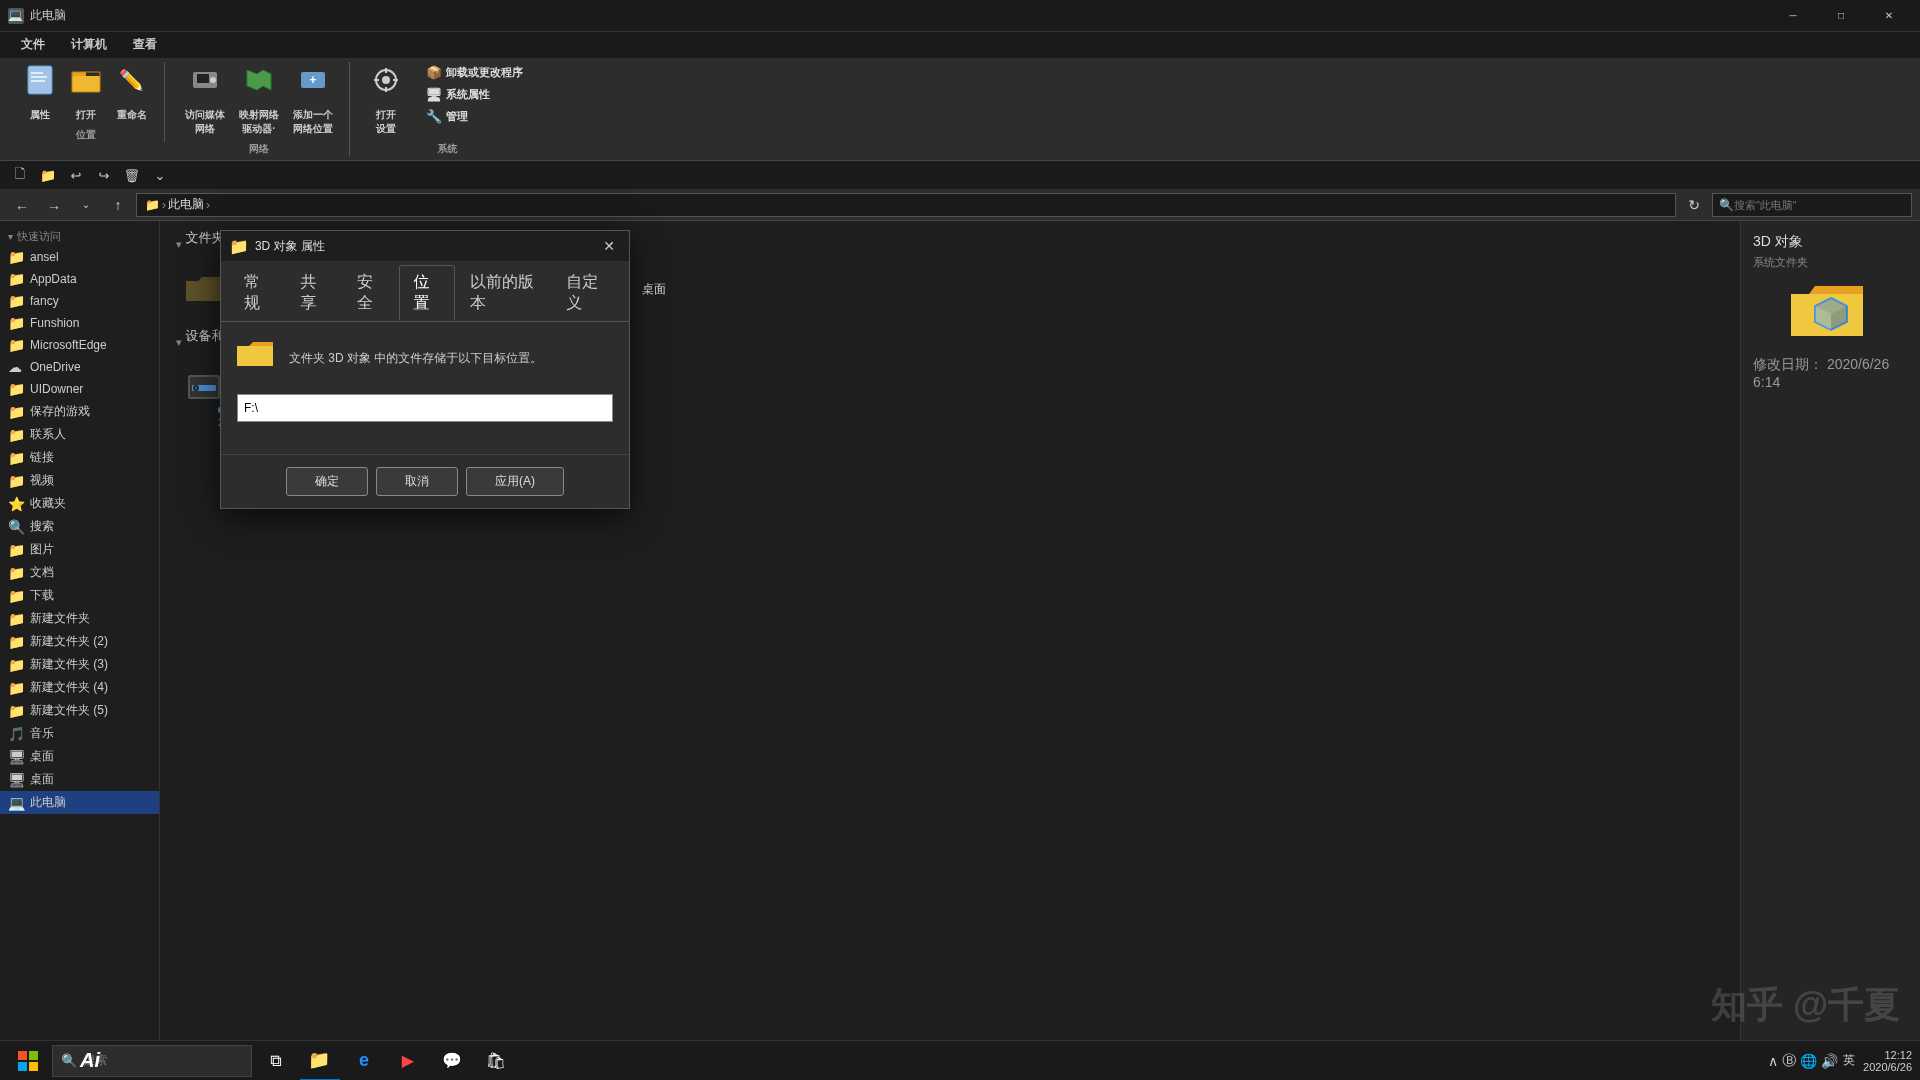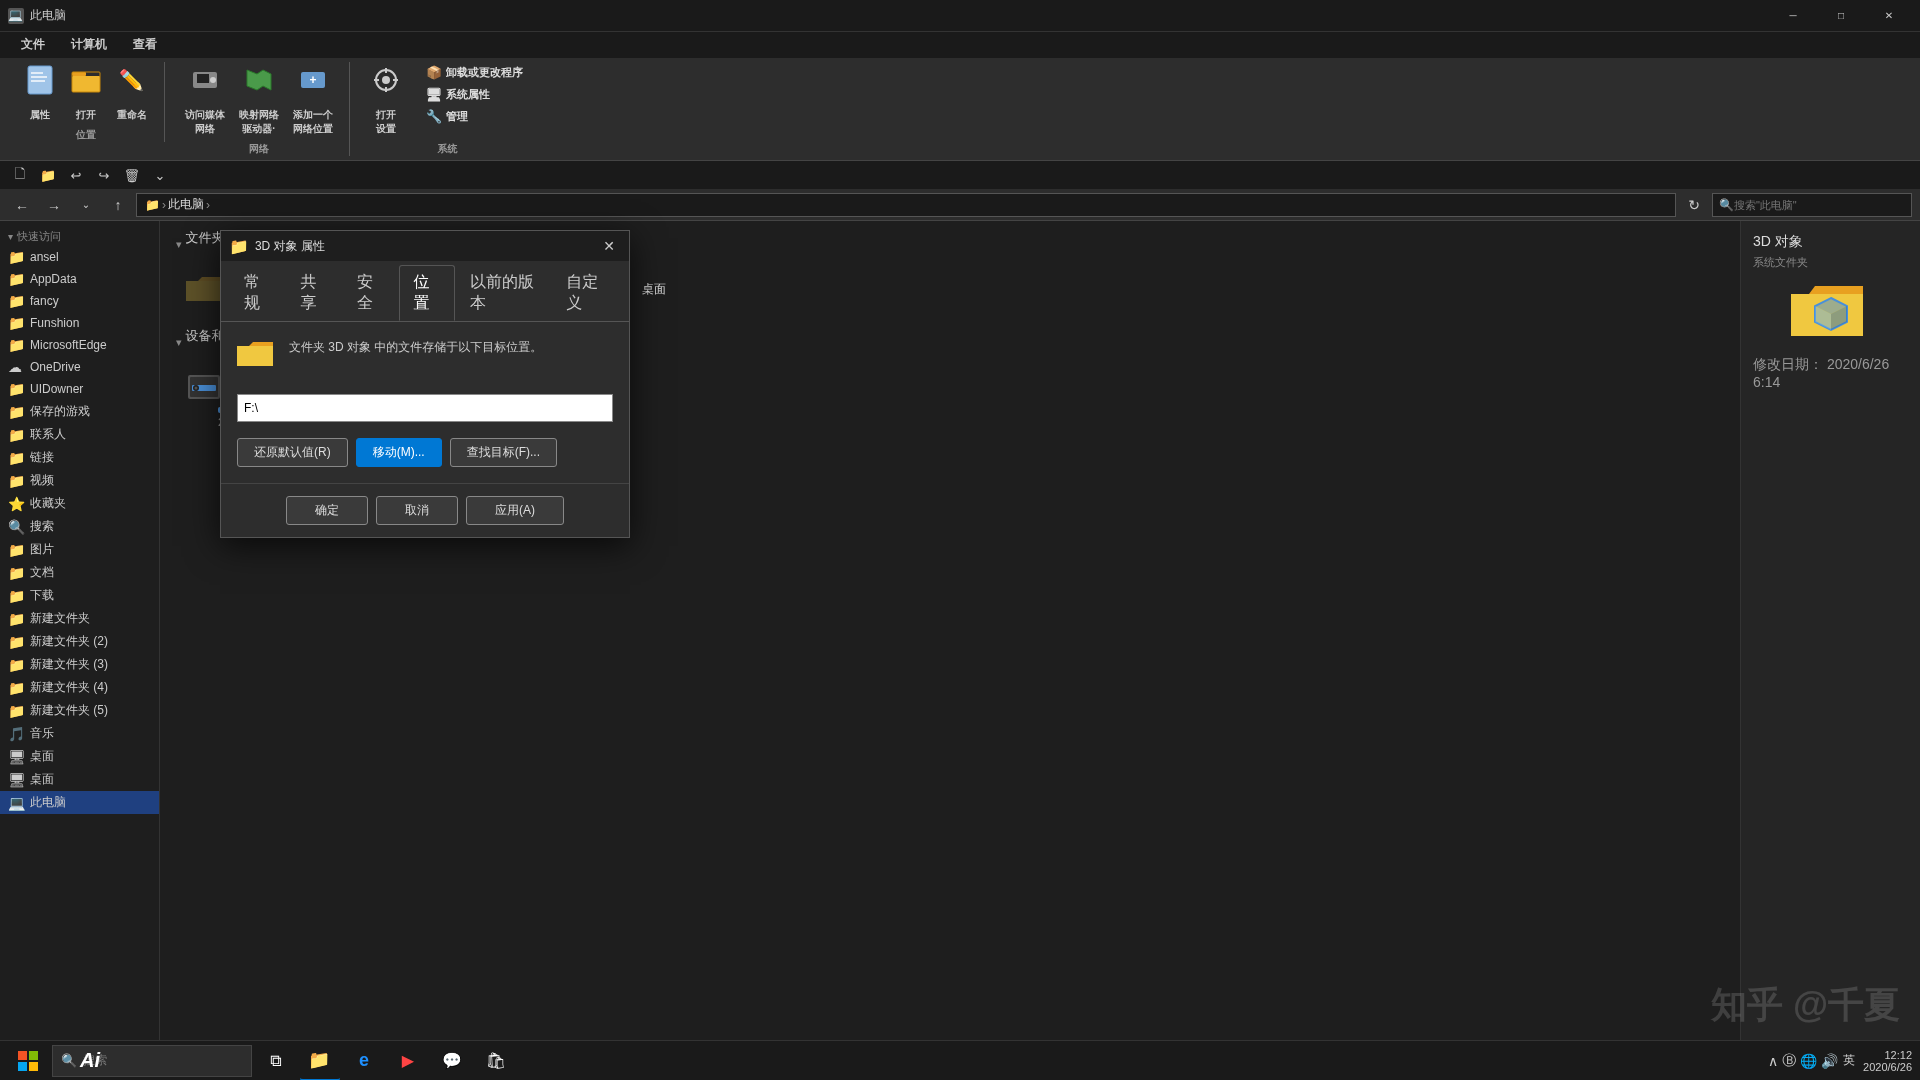--- a/index.html
+++ b/index.html
@@ -451,21 +451,21 @@
       border-color: #555 #555 transparent;
       color: #fff;
       border-top-left-radius: 3px;
       border-top-right-radius: 3px;
     }
     .dialog-body {
       padding: 16px;
     }
     .dialog-folder-row {
       display: flex;
-      align-items: flex-start;
+      align-items: center;
       gap: 12px;
       margin-bottom: 16px;
     }
     .dialog-folder-icon { font-size: 32px; }
     .dialog-desc { font-size: 12px; color: #ccc; line-height: 1.5; }
     .dialog-desc2 { font-size: 12px; color: #ccc; line-height: 1.5; margin-bottom: 16px; }
     .dialog-path-input {
       width: 100%;
       height: 28px;
       background: #fff;
@@ -916,25 +916,20 @@
       <div class="dialog-folder-row">
         <div class="dialog-folder-icon">
           <svg viewBox="0 0 40 32" width="40" height="32">
             <path d="M0 8 L12 8 L16 4 L36 4 L36 28 L0 28 Z" fill="#e8a020"></path>
             <path d="M0 8 L36 8 L36 28 L0 28 Z" fill="#f0c840"></path>
           </svg>
         </div>
         <span class="dialog-desc">文件夹 3D 对象 中的文件存储于以下目标位置。</span>
       </div>
       <input class="dialog-path-input" value="F:\" style="">
-      <div class="dialog-buttons">
-        <button class="dialog-btn">还原默认值(R)</button>
-        <button class="dialog-btn primary">移动(M)...</button>
-        <button class="dialog-btn">查找目标(F)...</button>
-      </div>
     </div>
     <div class="dialog-footer">
       <button class="dialog-footer-btn">确定</button>
       <button class="dialog-footer-btn">取消</button>
       <button class="dialog-footer-btn">应用(A)</button>
     </div>
   </div>
 </div>
 
 <div class="watermark">知乎 @千夏</div>

